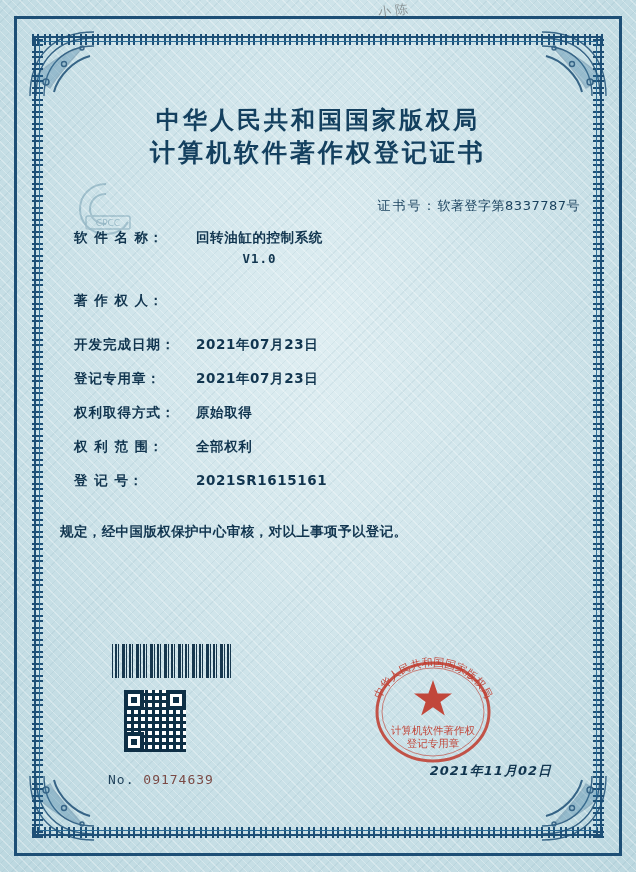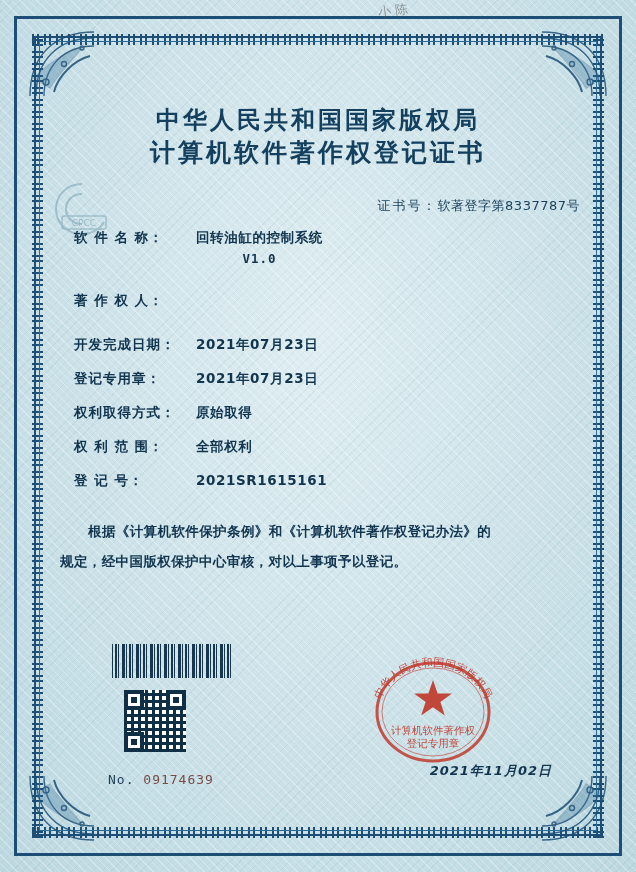--- a/index.html
+++ b/index.html
@@ -137,21 +137,21 @@
     color:#11354f;
     font-weight:bold;
     letter-spacing:.4px;
     padding-left:12px;
   }
   .para .indent{display:block;text-indent:28px;}
 
   
   .wm{
     position:absolute;
-    left:48px;top:178px;
+    left:72px;top:178px;
     width:70px;height:62px;
     opacity:.45;
   }
   
   .barcode{
     position:absolute;
     left:112px;top:644px;
     width:120px;height:34px;
     background:repeating-linear-gradient(90deg,
       #16374e 0 1px,transparent 1px 3px,
@@ -349,21 +349,20 @@
       </div>
 
       <div class="row">
         <div class="lab">登 记 号：</div>
         <div class="val">2021SR1615161</div>
       </div>
 
     </div>
 
     <div class="para">
-      <span class="indent">根据《计算机软件保护条例》和《计算机软件著作权登记办法》的</span>
       <span>规定，经中国版权保护中心审核，对以上事项予以登记。</span>
     </div>
 
   </div>
 
   <div class="barcode"></div>
 
   <div class="qr"></div>
 
   <div class="seal">

